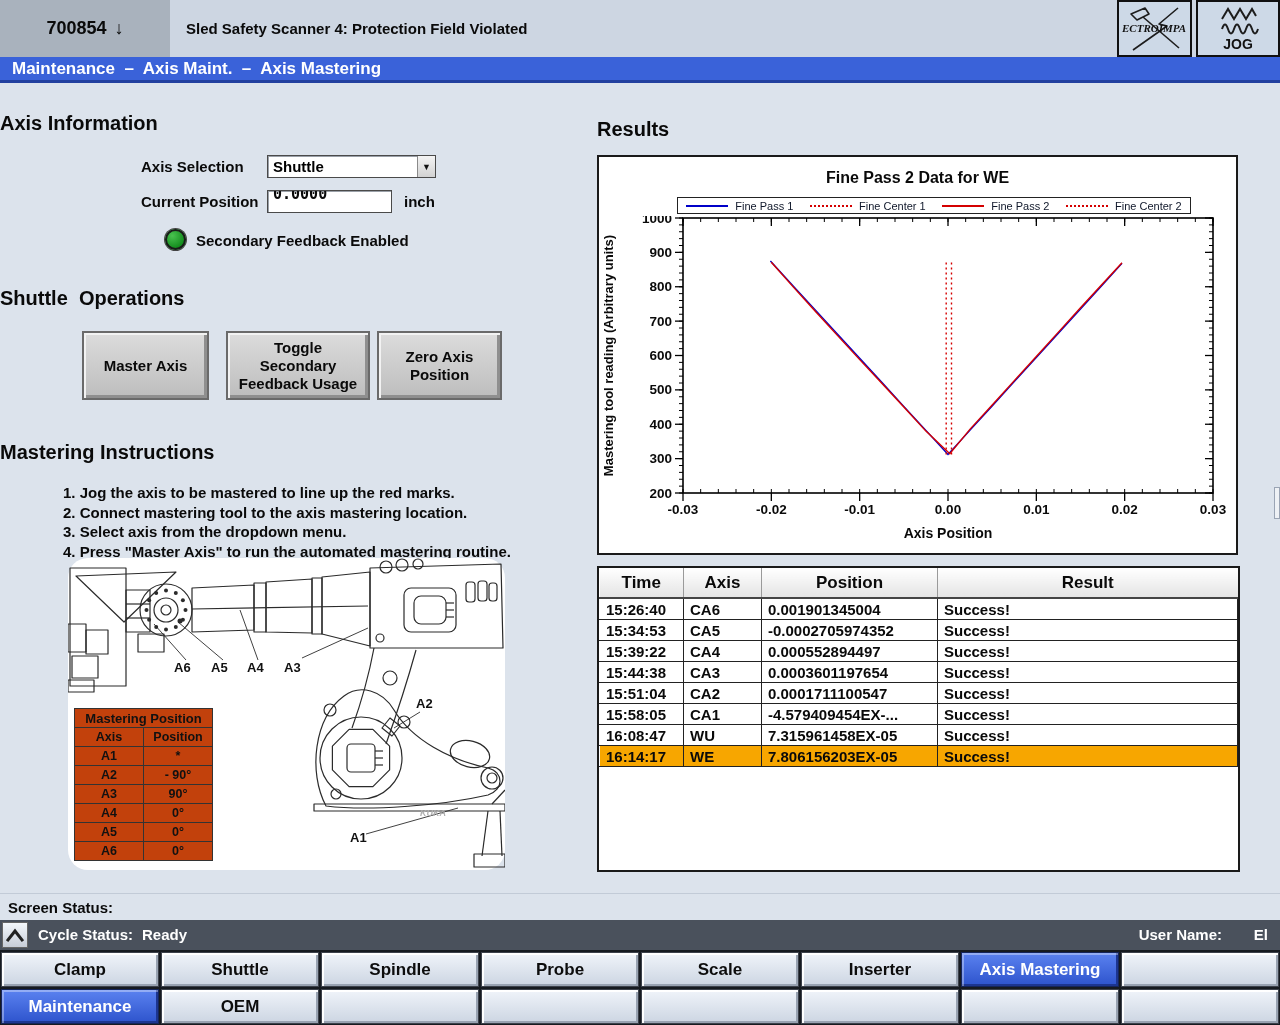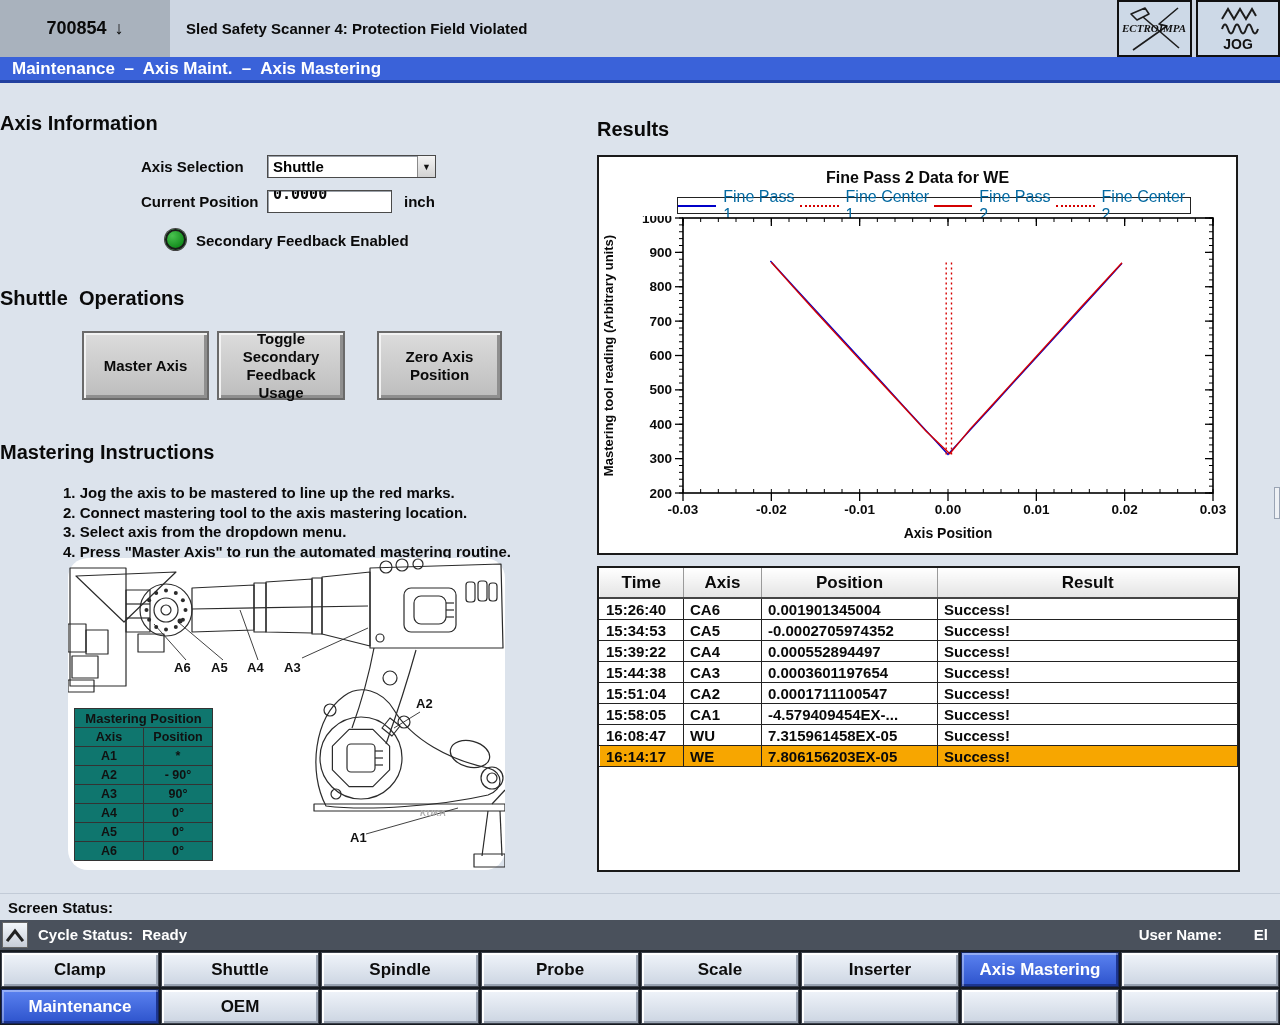--- a/index.html
+++ b/index.html
@@ -31,31 +31,31 @@
 
   
   .op-btn{position:absolute;top:331px;height:69px;background:linear-gradient(#dcdcdc,#bdbdbd);border:2px solid #6a6a6a;box-shadow:inset 2px 2px 0 #f2f2f2, inset -3px -3px 0 #8f8f8f;display:flex;align-items:center;justify-content:center;text-align:center;font-weight:bold;font-size:15px;color:#0a0a0a;box-sizing:border-box;line-height:18px;cursor:default;}
 
   
   .instr{position:absolute;left:63px;top:483px;font-weight:bold;font-size:15px;line-height:19.5px;color:#0a0a0a;}
 
   
   .figure{position:absolute;left:68px;top:558px;width:437px;height:312px;background:#fff;border-radius:20px;}
   .figure svg{position:absolute;left:0;top:0;}
-  #mastering-table{position:absolute;left:6px;top:150px;border-collapse:collapse;background:#0f766e;font-size:12.5px;font-weight:bold;color:#111;font-family:"Liberation Sans",sans-serif;}
+  #mastering-table{position:absolute;left:6px;top:150px;border-collapse:collapse;background:#c2410c;font-size:12.5px;font-weight:bold;color:#111;font-family:"Liberation Sans",sans-serif;}
   #mastering-table td,#mastering-table th{border:1px solid #333;text-align:center;padding:1px 6px;height:16px;}
   #mastering-table .mt-title{font-size:13px;}
 
   
   .chart-panel{position:absolute;left:597px;top:155px;width:641px;height:400px;background:#fff;border:2px solid #1a1a1a;box-sizing:border-box;}
   .chart-title{margin-top:12px;text-align:center;font-weight:bold;font-size:16px;color:#0a0a0a;}
   .chart-legend{margin:10px 0 0 78px;width:514px;height:17px;border:1px solid #222;display:flex;align-items:center;justify-content:space-around;box-sizing:border-box;}
   .legend-item{display:flex;align-items:center;gap:7px;}
   .legend-line{width:42px;height:0;}
-  .legend-label{font-size:16px;color:#0369a1;}
+  .legend-label{font-size:11px;color:#0f172a;}
   #chart-svg{display:block;margin-top:2px;font-family:"Liberation Sans",sans-serif;}
 
   .results-table-wrap{position:absolute;left:597px;top:566px;width:643px;height:306px;background:#fff;border:2px solid #1a1a1a;box-sizing:border-box;overflow:hidden;}
   #results-table{border-collapse:collapse;width:100%;table-layout:fixed;}
   #results-table th{height:27px;font-weight:bold;font-size:17px;color:#0a0a0a;background:linear-gradient(#ffffff,#e4e4e4);border-right:1px solid #9a9a9a;border-bottom:2px solid #444;}
   #results-table th:last-child{border-right:none;}
   #results-table td{height:20px;font-weight:bold;font-size:15px;color:#0a0a0a;border:1px solid #222;border-left:none;padding:0 0 0 6px;white-space:nowrap;overflow:hidden;}
   #results-table td:first-child{border-left:1px solid #222;border-left-color:transparent;}
   #results-table tr.hl td{background:#f7a600;}
 
@@ -116,21 +116,21 @@
     <span class="dd-btn">▼</span>
   </div>
   <div class="fld-label" style="left:141px;top:193px;">Current Position</div>
   <input class="pos-input" readonly="" value="0.0000" style="">
   <div class="fld-label" style="left:404px;top:193px;">inch</div>
   <div class="led"></div>
   <div class="fld-label" style="left:196px;top:232px;">Secondary Feedback Enabled</div>
 
   <div class="sec-title" style="left:0;top:287px;width:575px;">Shuttle  Operations</div>
   <div class="op-btn" style="left:82px;width:127px;">Master Axis</div>
-  <div class="op-btn" style="left:217px;width:128px;padding:17px 8px;">Toggle Secondary Feedback Usage</div>
+  <div class="op-btn" style="left:226px;width:144px;padding:17px 8px;">Toggle Secondary Feedback Usage</div>
   <div class="op-btn" style="left:377px;width:125px;padding:0 18px;">Zero Axis Position</div>
 
   <div class="sec-title" style="left:0;top:441px;width:575px;">Mastering Instructions</div>
   <div class="instr" id="instruction-list">
       <div>1. Jog the axis to be mastered to line up the red marks.</div>
       <div>2. Connect mastering tool to the axis mastering location.</div>
       <div>3. Select axis from the dropdown menu.</div>
       <div>4. Press "Master Axis" to run the automated mastering routine.</div>
     </div>
 

